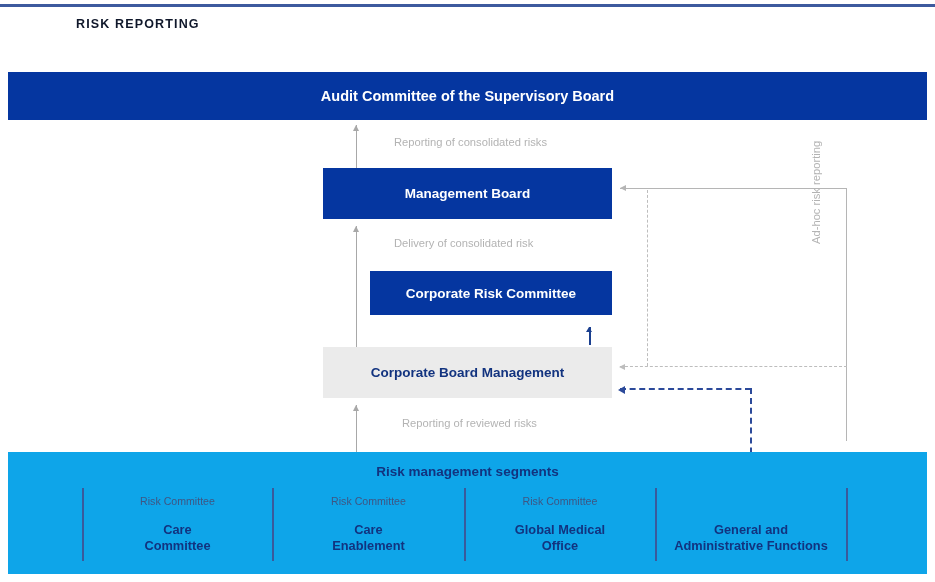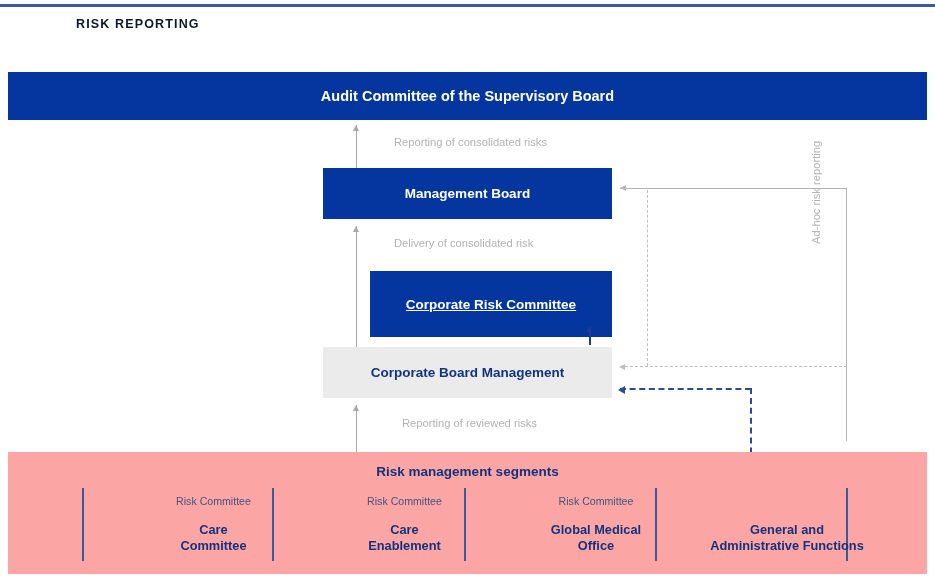--- a/index.html
+++ b/index.html
@@ -25,21 +25,21 @@
   }
 
   
   .box{position:absolute;display:flex;align-items:center;justify-content:center;
        text-align:center;box-sizing:border-box;}
   .box-blue{background:#0536a0;color:#ffffff;font-weight:bold;}
   .box-gray{background:#ebebeb;color:#12337f;font-weight:bold;}
 
   #audit-box{left:8px;top:72px;width:919px;height:48px;font-size:14.5px;}
   #mgmt-box{left:323px;top:168px;width:289px;height:51px;font-size:13.5px;}
-  #crc-box{left:370px;top:271px;width:242px;height:66px;font-size:13.5px;text-decoration:underline;}
+  #crc-box{left:370px;top:271px;width:242px;height:44px;font-size:13.5px;}
   #crm-box{left:323px;top:347px;width:289px;height:51px;font-size:13.5px;}
 
   
   .conn-label{
     position:absolute;color:#b3b3b3;font-size:11.2px;white-space:nowrap;
   }
   #lbl-consolidated-risks{left:394px;top:136px;}
   #lbl-consolidated-risk{left:394px;top:237px;}
   #lbl-reviewed-risks{left:402px;top:417px;}
   #lbl-adhoc-processing{left:656px;top:265px;line-height:15px;white-space:normal;width:110px;}
@@ -100,29 +100,29 @@
     content:"";position:absolute;left:-2px;top:-4px;
     border-top:4px solid transparent;border-bottom:4px solid transparent;
     border-right:7px solid #2c4a9a;
   }
   #bl-vert{position:absolute;left:750px;top:388px;width:0;height:105px;
            border-left:2px dashed #2c4a9a;}
 
   
   #segments-band{
     position:absolute;left:8px;top:452px;width:919px;height:122px;
-    background:#fca5a5;
+    background:#0ea5e9;
   }
   #segments-title{
     position:absolute;left:0;top:12px;width:919px;text-align:center;
     color:#12337f;font-size:13.5px;font-weight:bold;
   }
   .seg-divider{position:absolute;top:488px;width:1.6px;height:73px;background:#3a5a9c;}
   .segment{
-    position:absolute;top:495px;text-align:center;padding-left:36px;
+    position:absolute;top:495px;text-align:center;
   }
   .seg-sub{color:#3f5683;font-size:10.6px;margin-bottom:14px;height:13px;}
   .seg-name{color:#12337f;font-size:12.8px;font-weight:bold;line-height:16px;}
 </style>
 </head>
 <body>
 
 <div id="stage">
 
   <div class="top-rule"></div>

